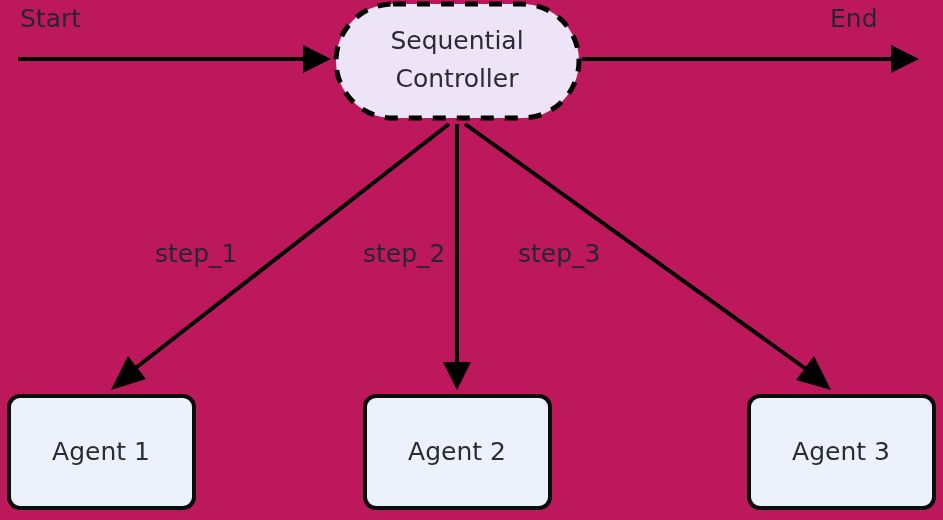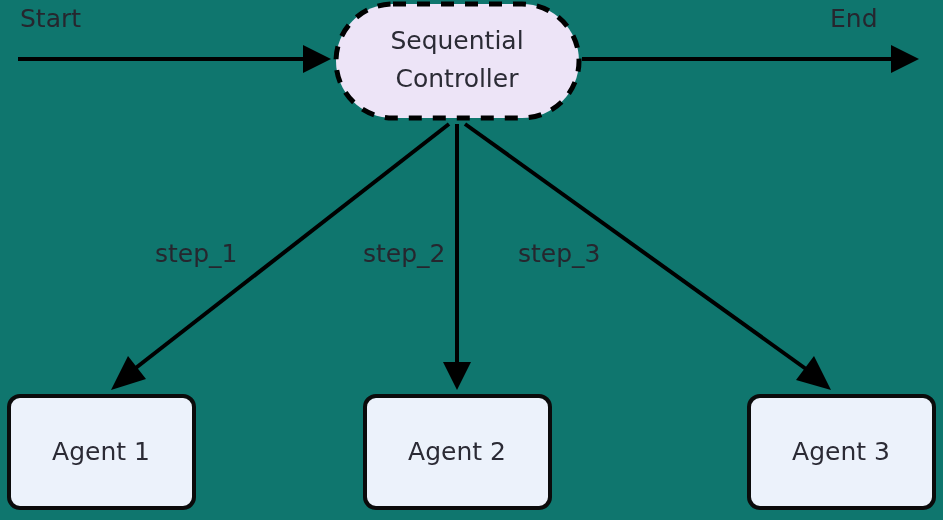--- a/index.html
+++ b/index.html
@@ -60,21 +60,21 @@
   }
   .edge-label {
     fill: #26262e;
     font-family: "DejaVu Sans", "Liberation Sans", sans-serif;
     font-size: 25px;
   }
 </style>
 </head>
 <body style="background: rgb(255, 255, 255);">
 
-<div id="diagram-root" style="background: #0f766e;">
+<div id="diagram-root" style="background: #be185d;">
   <svg class="flow" viewBox="0 0 943 520" xmlns="http://www.w3.org/2000/svg">
 
     <text class="terminal-label" x="20" y="27">Start</text>
 
     <g>
       <line class="edge-line" x1="18" y1="59" x2="310" y2="59"></line>
       <polygon class="edge-head" points="331,59 303,45 303,73"></polygon>
     </g>
 
     <g>

